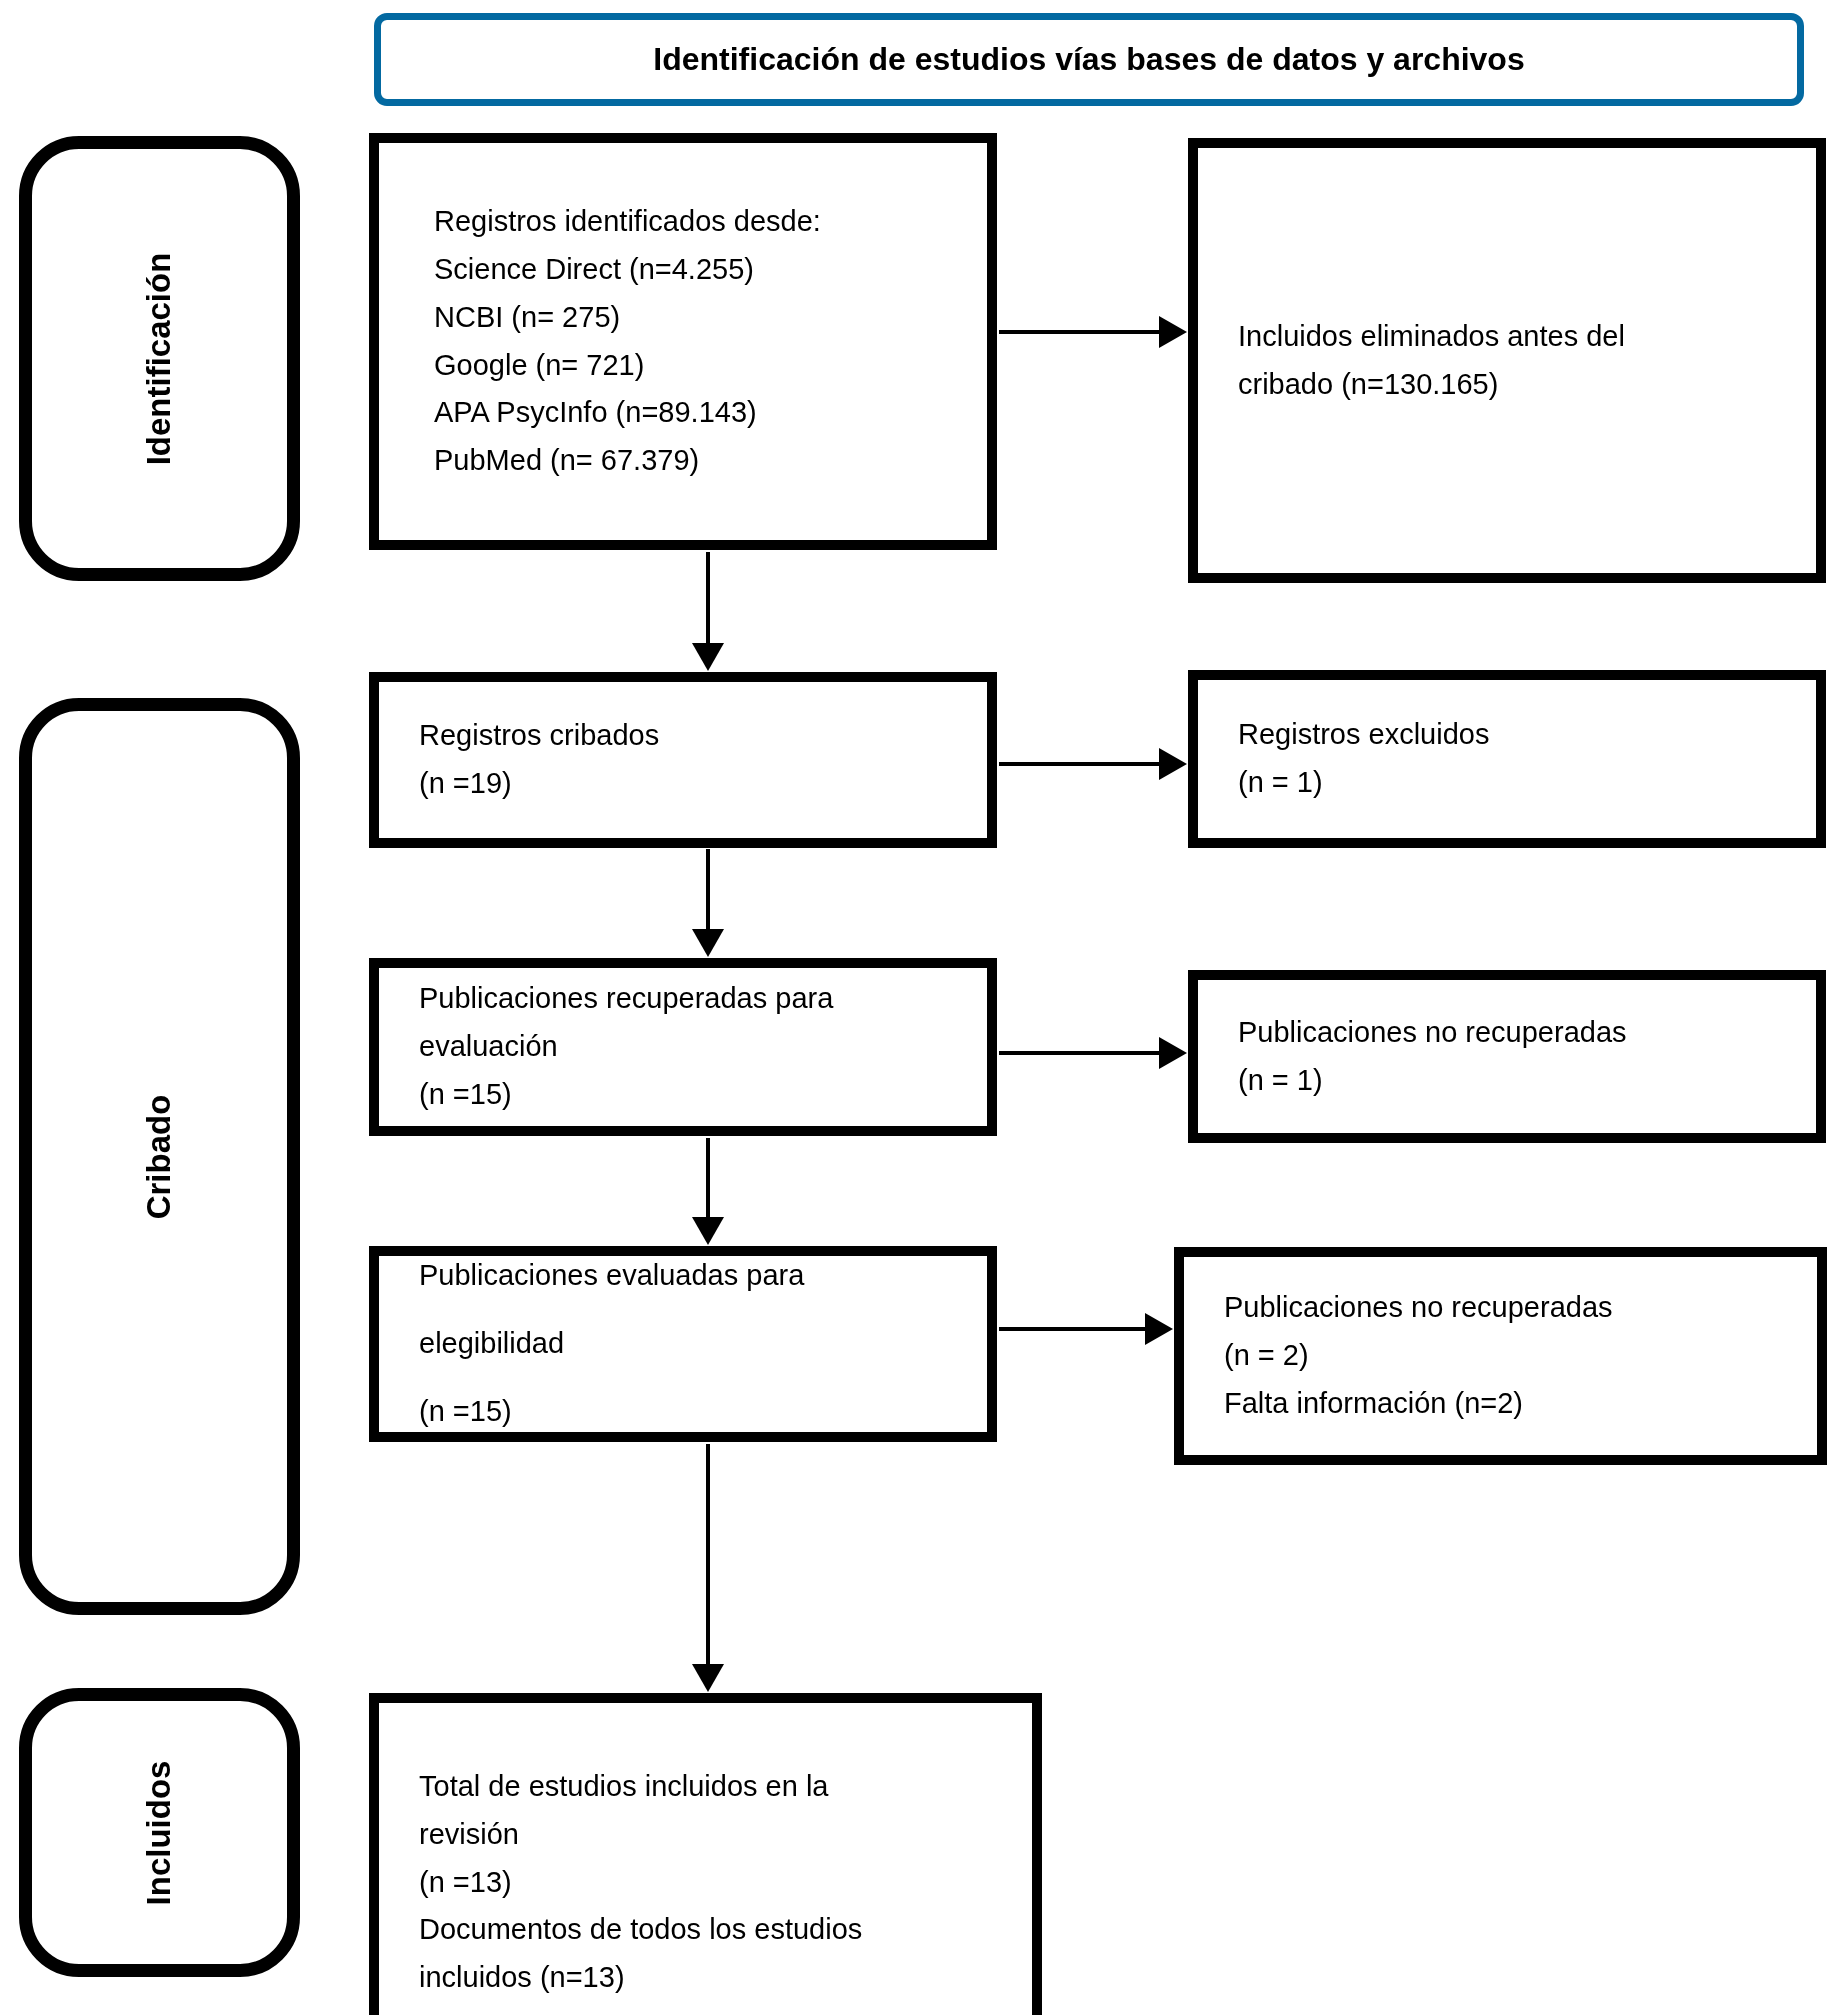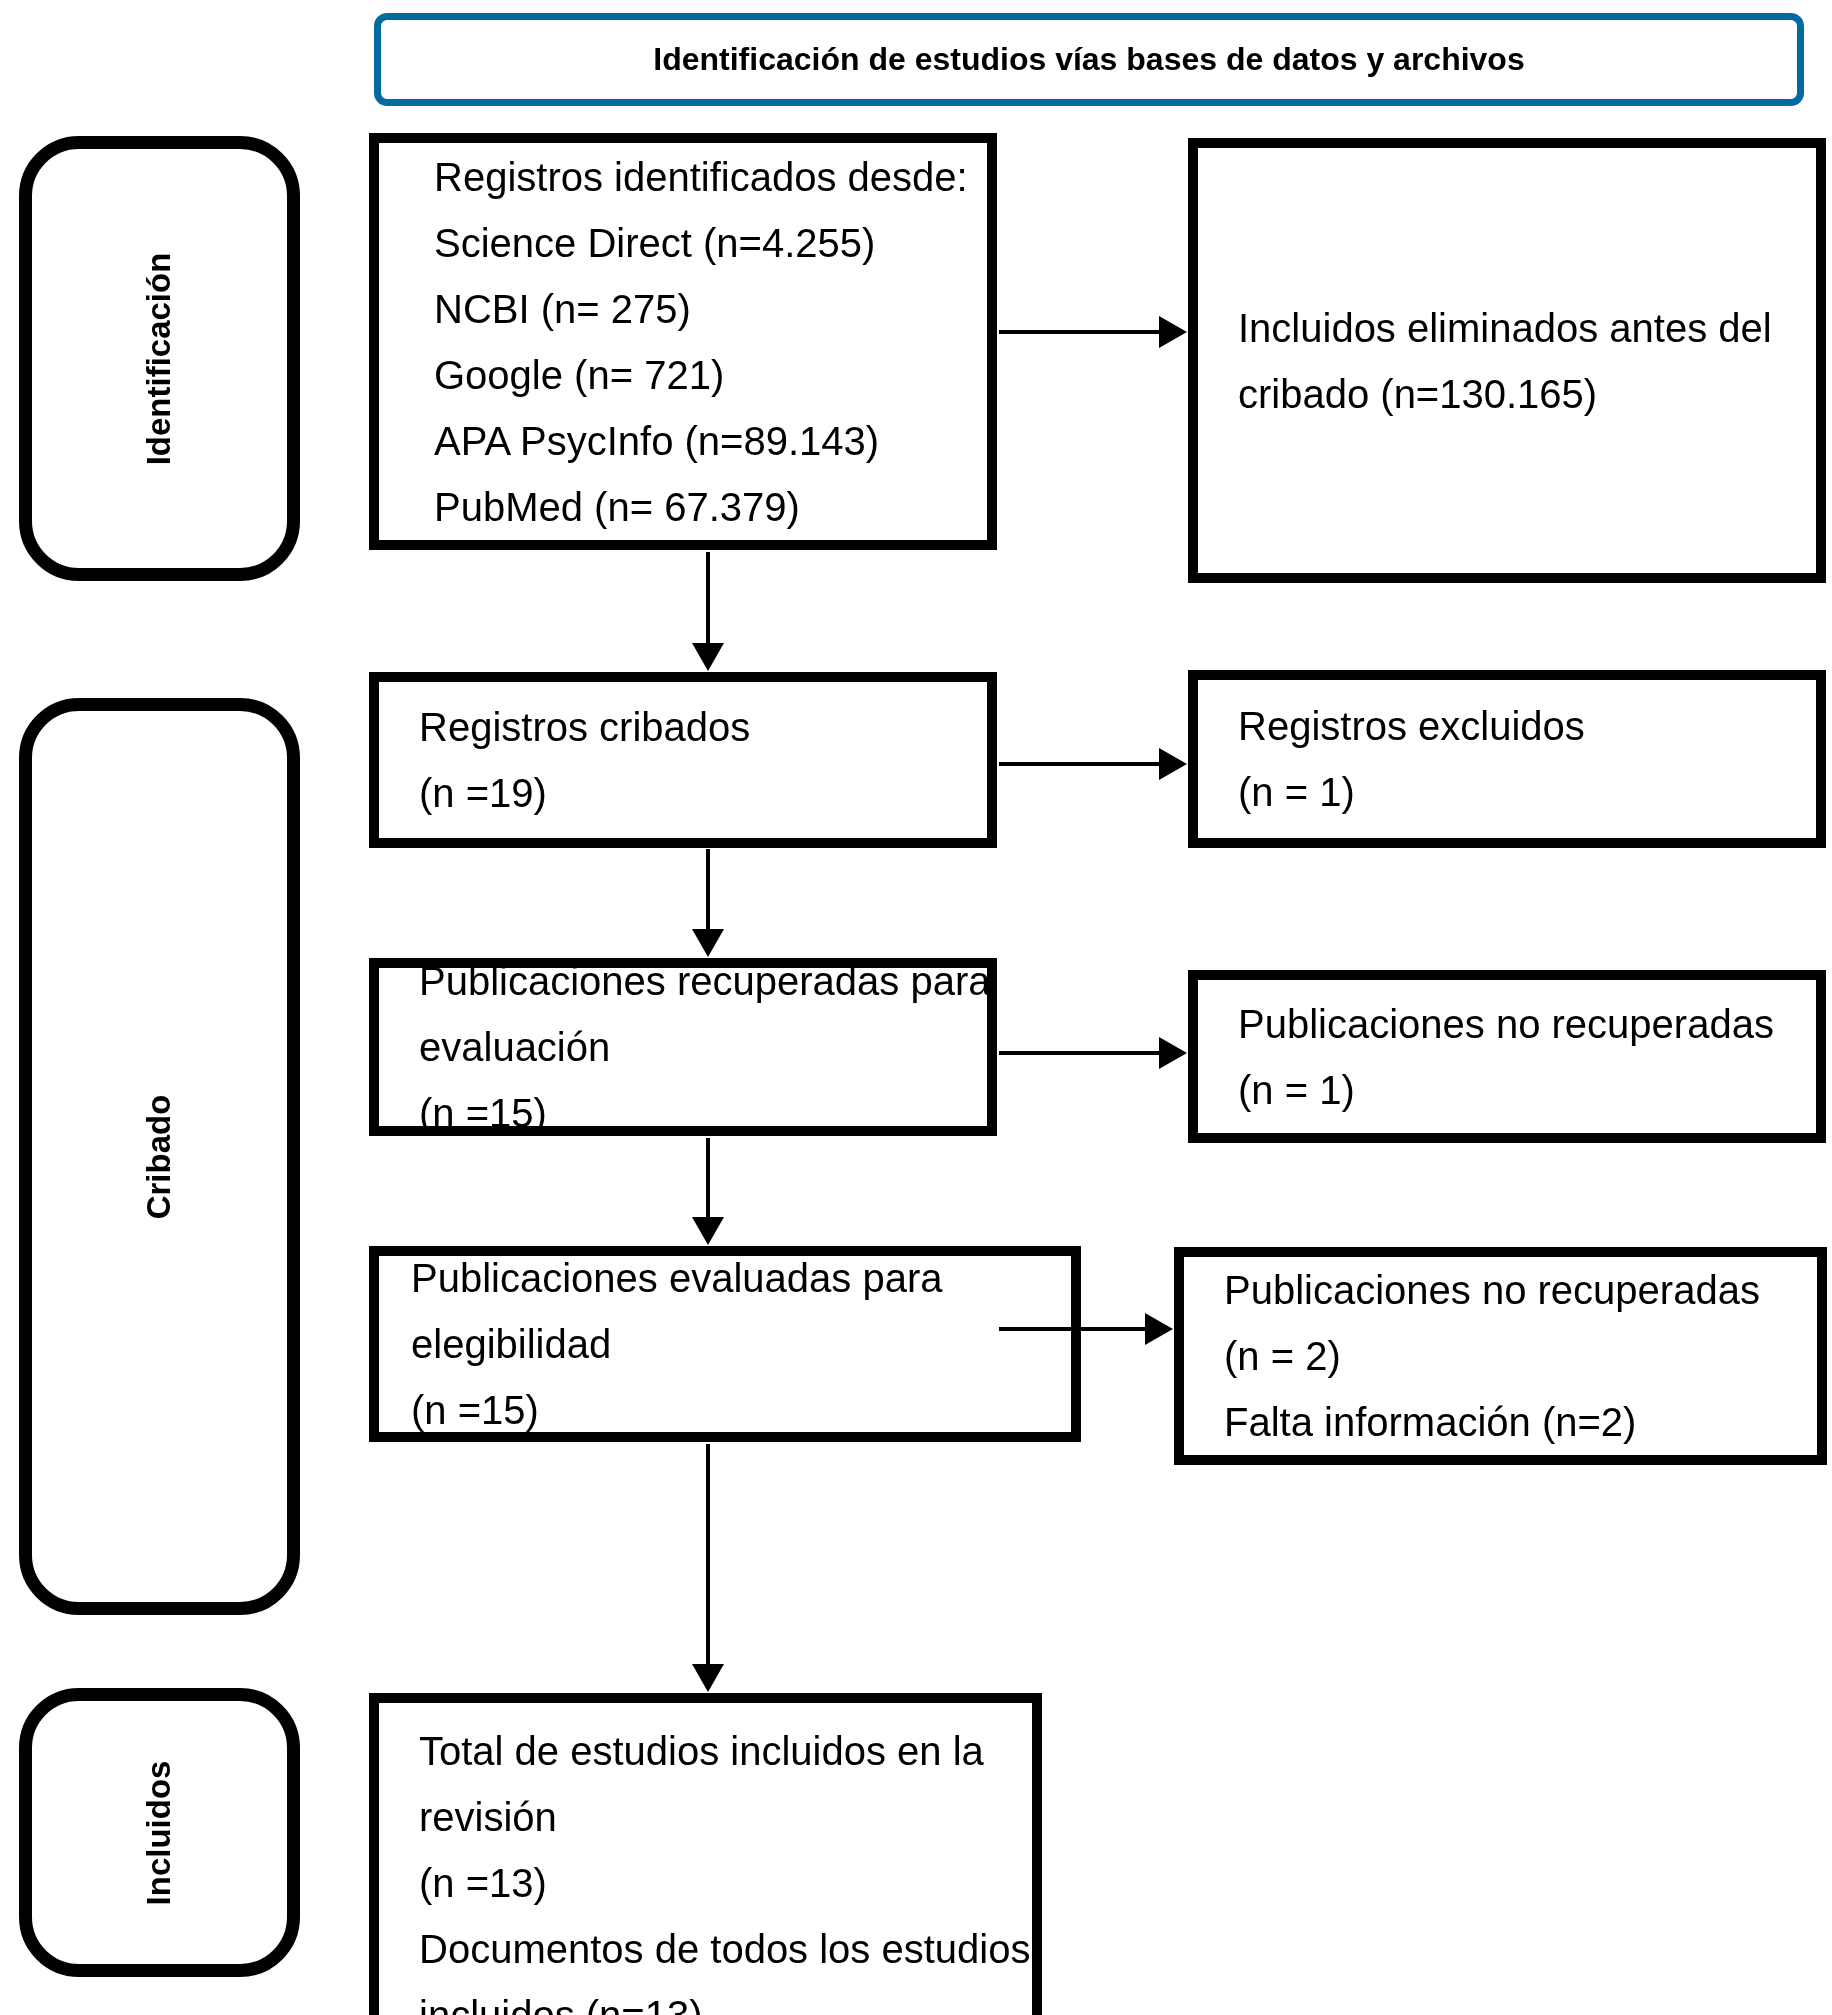--- a/index.html
+++ b/index.html
@@ -37,31 +37,31 @@
     transform: rotate(-90deg);
     white-space: nowrap;
     font-size: 33px; font-weight: bold;
   }
 
   
   .fbox {
     border: 10px solid #000;
     background: #fff;
     display: flex; flex-direction: column; justify-content: center;
-    font-size: 40px; line-height: 1.65;
+    font-size: 29px; line-height: 1.65;
   }
   .fbox .ln { white-space: nowrap; }
 
   .b-identified { left: 369px;  top: 133px;  width: 628px; height: 417px; padding-left: 55px; }
   .r-removed    { left: 1188px; top: 138px;  width: 638px; height: 445px; padding-left: 40px; }
   .b-screened   { left: 369px;  top: 672px; width: 628px; height: 176px; padding-left: 40px; }
   .r-excluded   { left: 1188px; top: 670px; width: 638px; height: 178px; padding-left: 40px; }
   .b-retrieved  { left: 369px;  top: 958px; width: 628px; height: 178px; padding-left: 40px; }
   .r-notretr    { left: 1188px; top: 970px; width: 638px; height: 173px; padding-left: 40px; }
-  .b-assessed   { left: 369px;  top: 1246px; width: 712px; height: 196px; padding-left: 32px; }
+  .b-assessed   { left: 369px;  top: 1246px; width: 628px; height: 196px; padding-left: 40px; gap: 20px; }
   .r-excluded2  { left: 1174px; top: 1247px; width: 653px; height: 218px; padding-left: 40px; }
   .b-included   { left: 369px;  top: 1693px; width: 673px; height: 379px; padding-left: 40px; }
 
   
   .arrow-h {
     display: flex; align-items: center; height: 32px;
   }
   .arrow-h .shaft { flex: 1; height: 3.5px; background: #000; }
   .arrow-h .head  {
     width: 0; height: 0;

